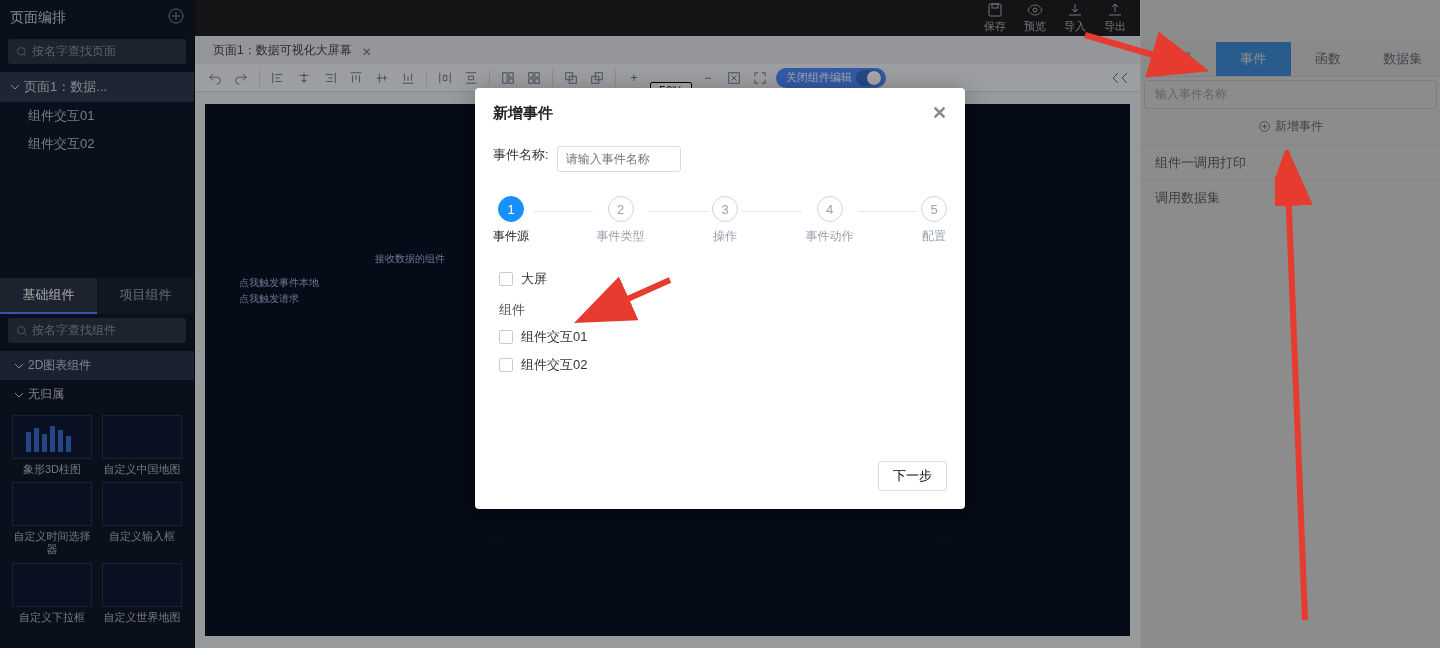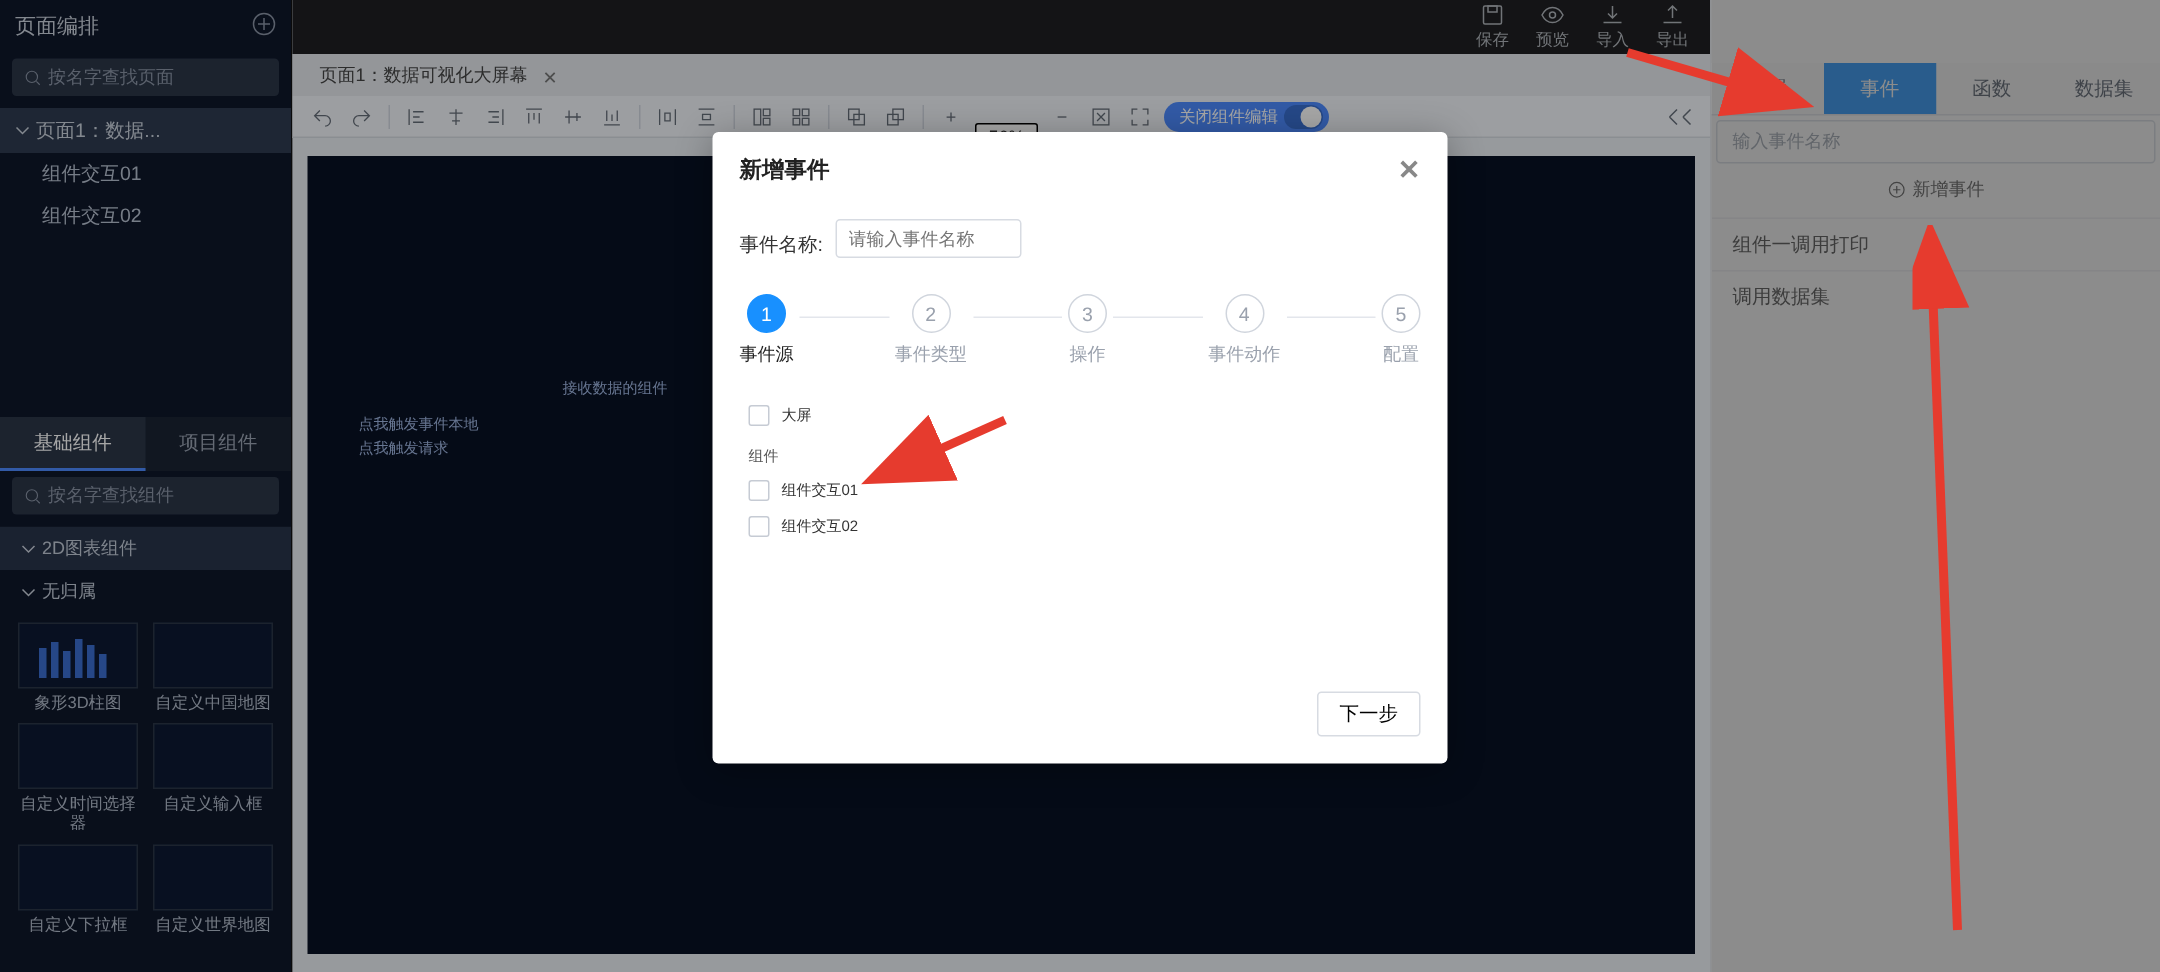--- a/index.html
+++ b/index.html
@@ -66,31 +66,31 @@
 .r-list .it { padding: 8px 14px; border-top: 1px solid #eef0f4; cursor: pointer; }
 
 
 .right-dim { position: absolute; inset: 0; background: rgba(140,140,140,0.35); pointer-events: none; }
 
 
 .modal-back { position: absolute; inset: 0; background: rgba(0,0,0,0.35); display: flex; align-items: flex-start; justify-content: center; padding-top: 88px; }
 .modal { width: 490px; background: #fff; border-radius: 4px; box-shadow: 0 4px 24px rgba(0,0,0,0.3); display: flex; flex-direction: column; }
 .modal-hd { display: flex; align-items: center; justify-content: space-between; padding: 14px 18px; font-size: 15px; font-weight: 600; color: #222; }
 .modal-close { cursor: pointer; color: #888; font-size: 18px; }
-.modal-row { display: flex; align-items: flex-end; padding: 8px 18px 14px; gap: 8px; font-size: 13px; }
+.modal-row { display: flex; align-items: flex-start; padding: 8px 18px 14px; gap: 8px; font-size: 13px; }
 .modal-row input { border: 1px solid #d7dbe2; border-radius: 3px; padding: 5px 8px; font-size: 12px; width: 124px; }
 
 .steps { display: flex; align-items: center; justify-content: space-between; padding: 10px 18px 6px; }
 .step { display: flex; flex-direction: column; align-items: center; font-size: 12px; color: #9aa1ad; }
 .step .circ { width: 26px; height: 26px; border-radius: 50%; border: 1px solid #d0d5dd; display: flex; align-items: center; justify-content: center; margin-bottom: 6px; font-size: 13px; background: #fff; }
 .step.active .circ { background: #1890ff; border-color: #1890ff; color: #fff; }
 .step.active { color: #222; font-weight: 500; }
 .step-line { flex: 1; height: 1px; background: #e3e6ec; margin: 0 4px; margin-bottom: 18px; }
 
-.modal-body { padding: 14px 24px; min-height: 200px; font-size: 10px; color: #333; }
+.modal-body { padding: 14px 24px; min-height: 200px; font-size: 13px; color: #333; }
 .chk-row { display: flex; align-items: center; gap: 8px; padding: 5px 0; }
 .chk { width: 14px; height: 14px; border: 1px solid #c6cbd4; border-radius: 2px; cursor: pointer; }
 .grp-label { padding: 8px 0 4px; color: #555; }
 
 .modal-ft { display: flex; justify-content: flex-end; padding: 10px 18px 18px; }
 .modal-ft .btn { border: 1px solid #d7dbe2; border-radius: 3px; padding: 5px 14px; font-size: 13px; background: #fff; cursor: pointer; }
 
 
 .arrow { position: absolute; pointer-events: none; }
 

